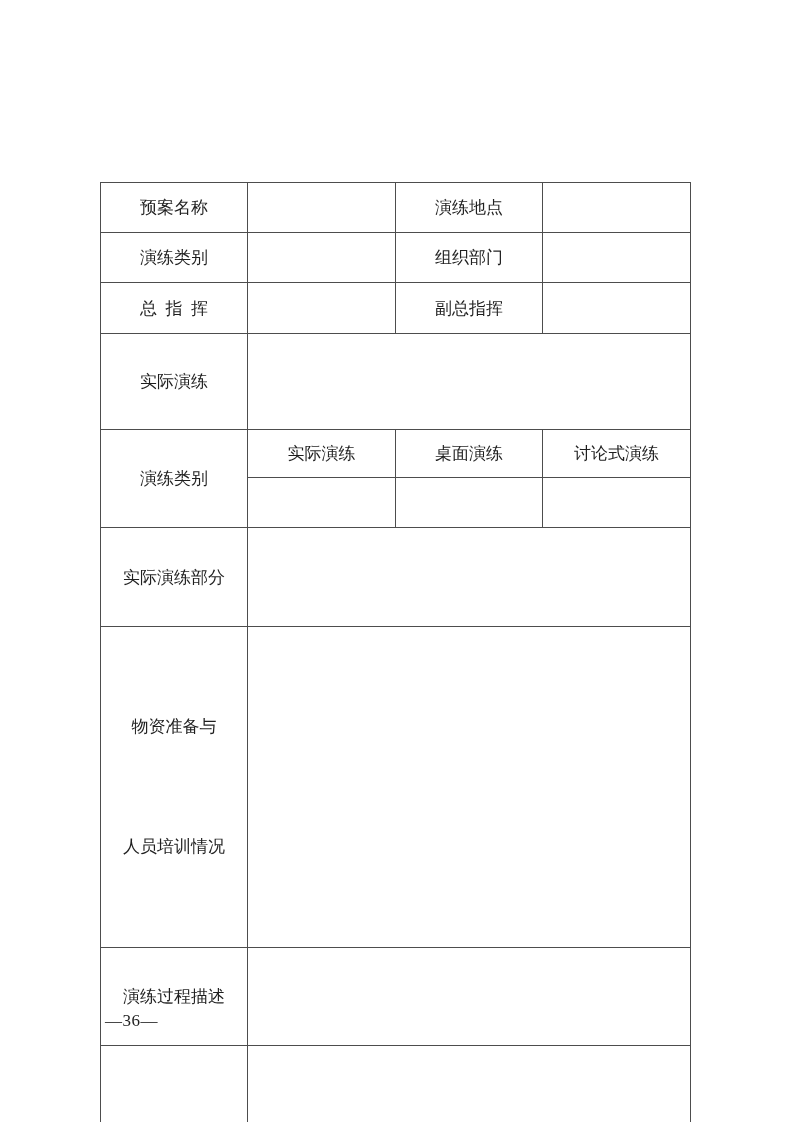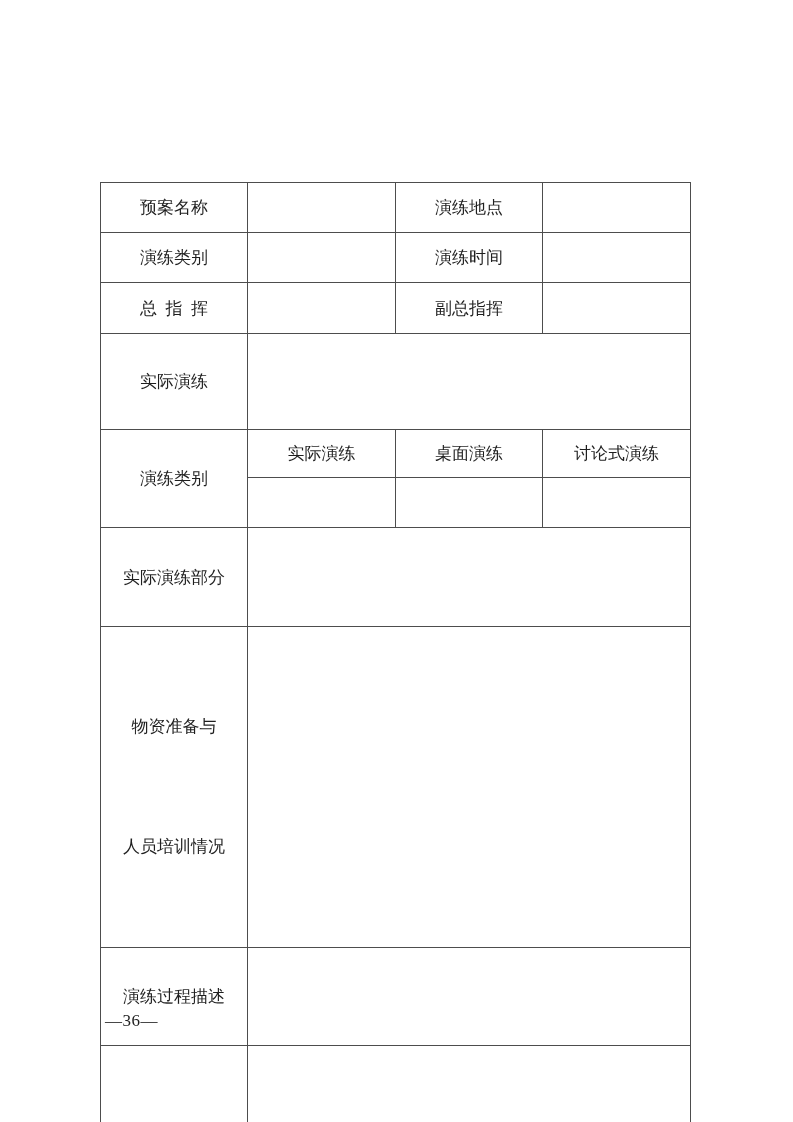--- a/index.html
+++ b/index.html
@@ -70,21 +70,21 @@
     <tbody>
       <tr style="height:50px">
         <td>预案名称</td>
         <td></td>
         <td>演练地点</td>
         <td></td>
       </tr>
       <tr style="height:50px">
         <td>演练类别</td>
         <td></td>
-        <td>演练时间</td>
+        <td>组织部门</td>
         <td></td>
       </tr>
       <tr style="height:51px">
         <td>总 指 挥</td>
         <td></td>
         <td>副总指挥</td>
         <td></td>
       </tr>
       <tr style="height:96px">
         <td>实际演练</td>

